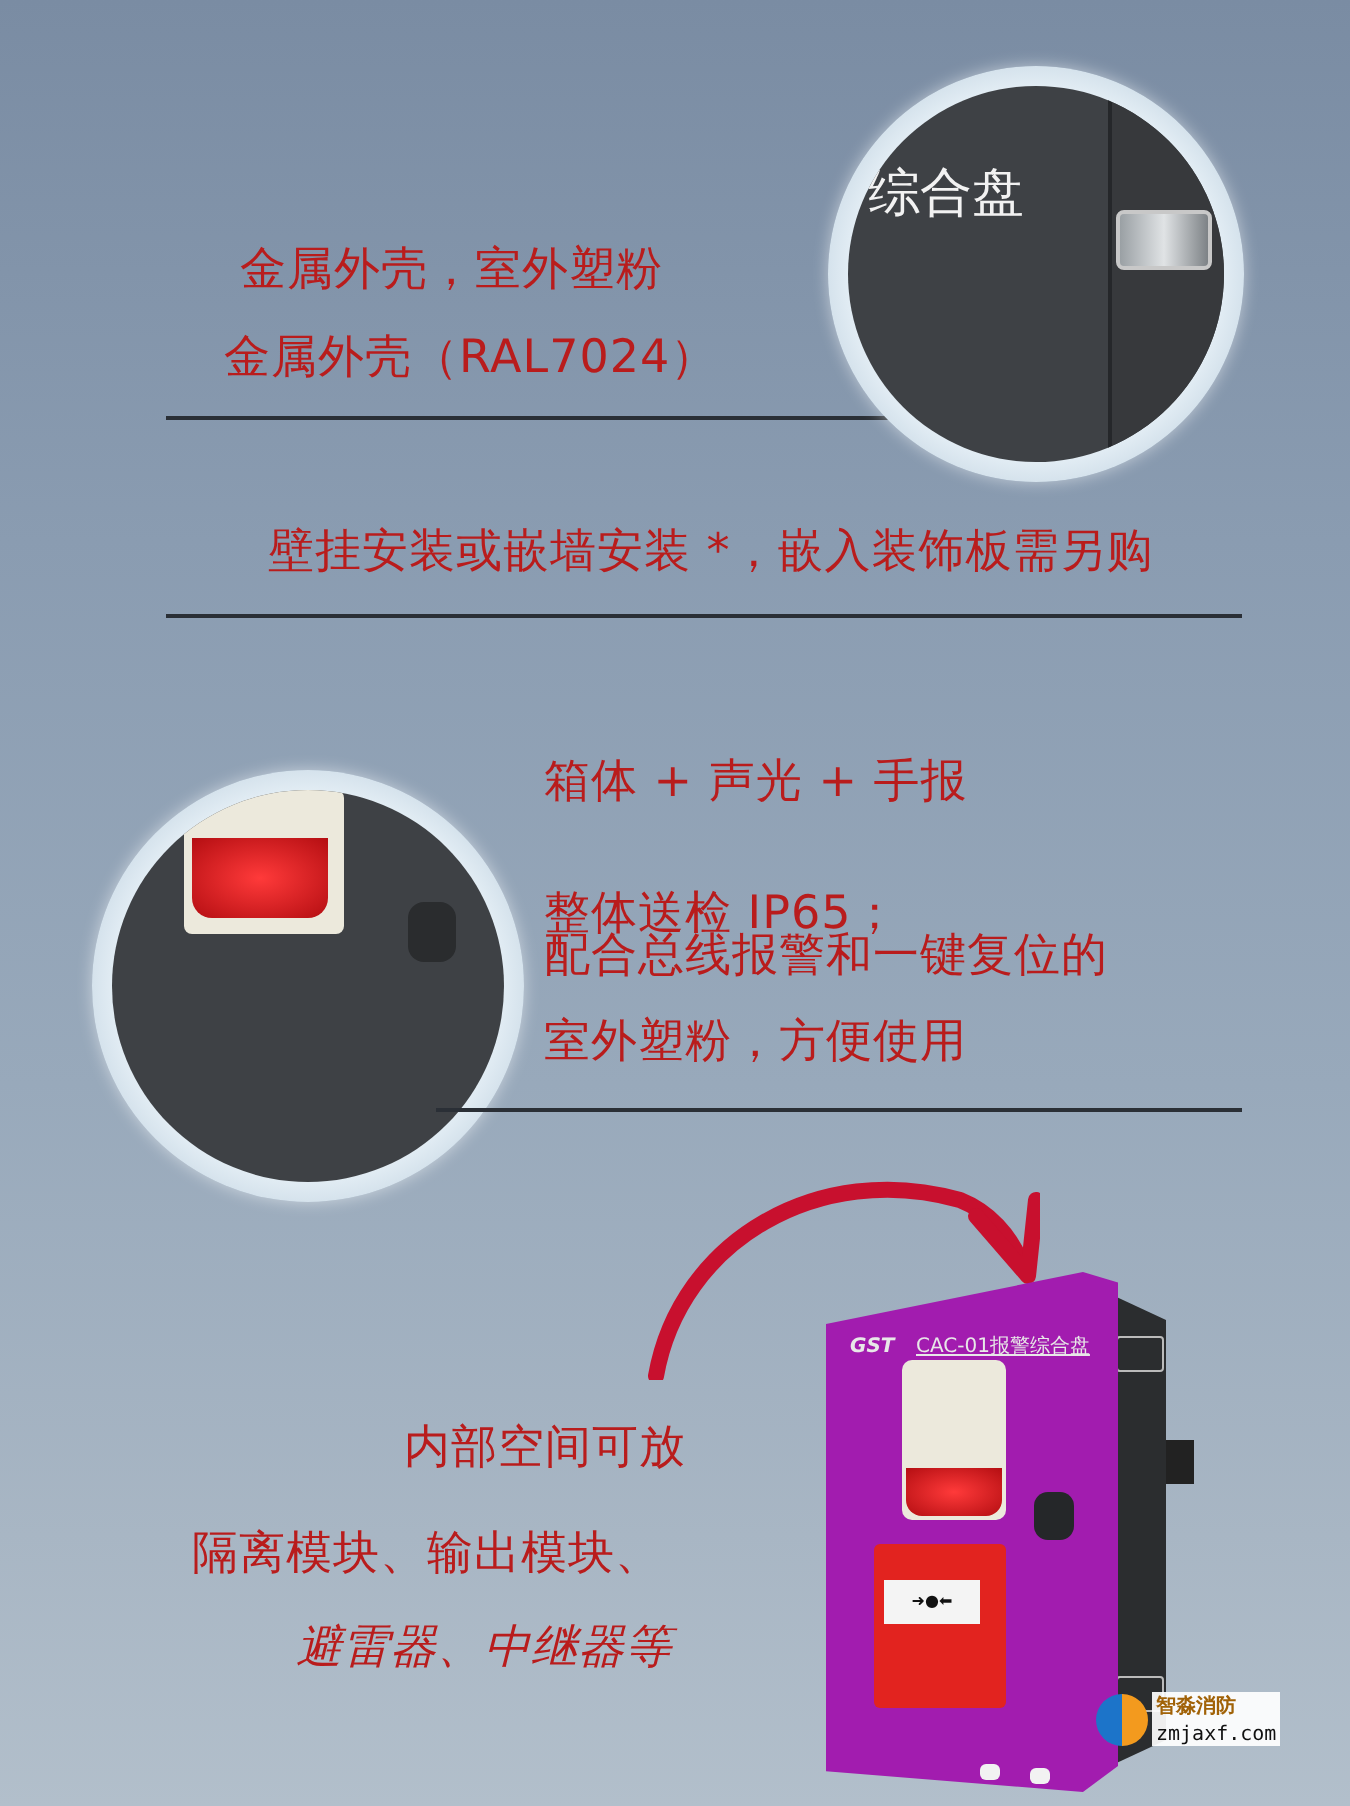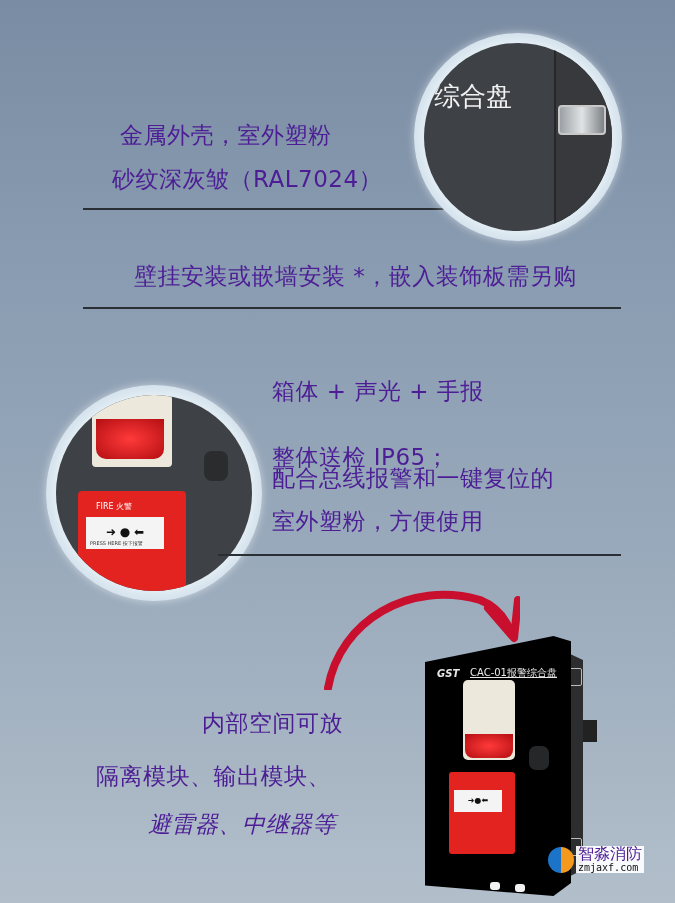--- a/index.html
+++ b/index.html
@@ -4,90 +4,82 @@
 <style>
   * { box-sizing: border-box; margin: 0; padding: 0; }
   html, body { width: 675px; height: 903px; overflow: hidden; }
   body {
     position: relative;
     font-family: "DejaVu Sans", "Liberation Sans", sans-serif;
     background: linear-gradient(180deg, #7a8ca3 0%, #8a9cb1 30%, #98a9bb 60%, #a8b6c4 85%, #b2bfcb 100%);
     color: #222;
   }
   .abs { position: absolute; }
-  .text-block { position: absolute; font-size: 23px; line-height: 1; color: #4c1d95; letter-spacing: 0.5px; white-space: nowrap; }
+  .text-block { position: absolute; font-size: 23px; line-height: 1; color: #b91c1c; letter-spacing: 0.5px; white-space: nowrap; }
   .line { position: absolute; height: 1.5px; background: #2a2f36; }
 
   
   .lens {
     position: absolute; border-radius: 50%;
     background: radial-gradient(circle, #e9f2f8 60%, #9fb8cc 100%);
     box-shadow: 0 0 8px rgba(255,255,255,0.5);
     overflow: hidden;
   }
   .lens-inner {
     position: absolute; border-radius: 50%; overflow: hidden;
     background: #3e4145;
   }
 
   
   .cabinet {
     position: absolute; left: 413px; top: 636px; width: 146px; height: 260px;
-    background: #000000;
+    background: #a21caf;
     clip-path: polygon(0 10%, 88% 0, 100% 2%, 100% 95%, 88% 100%, 0 96%);
-    margin-left: 12px;
   }
   .cabinet-side {
     position: absolute; left: 540px; top: 640px; width: 43px; height: 250px;
     background: #2b2d2f;
     clip-path: polygon(0 0, 100% 8%, 100% 92%, 0 100%);
   }
   .watermark {
     position: absolute; left: 548px; top: 846px; display: flex; align-items: center; gap: 2px;
   }
   .wm-logo {
     width: 26px; height: 26px; border-radius: 50%;
     background: conic-gradient(#f39a1e 0 50%, #1c74c9 50% 100%);
   }
   .wm-text { display: flex; flex-direction: column; background: rgba(255,255,255,0.92); padding: 0 2px; }
-  .wm-title { font-size: 16px; font-weight: normal; color: #4c1d95; line-height: 16px; }
+  .wm-title { font-size: 10px; font-weight: bold; color: #a16207; line-height: 16px; }
   .wm-url { font-size: 10px; color: #111; font-family: "DejaVu Sans Mono", monospace; line-height: 11px; }
 </style>
 </head>
 <body>
 
 <div class="text-block" style="left:120px;top:124px;">金属外壳，室外塑粉</div>
-<div class="text-block" style="left:112px;top:168px;">砂纹深灰皱（RAL7024）</div>
+<div class="text-block" style="left:112px;top:168px;">金属外壳（RAL7024）</div>
 <div class="line" style="left:83px;top:208px;width:375px;"></div>
 
 <div class="lens" style="left:414px;top:33px;width:208px;height:208px;">
   <div class="lens-inner" style="left:10px;top:10px;width:188px;height:188px;">
     <div class="abs" style="left:130px;top:0;width:2px;height:188px;background:#25272a;"></div>
     <div class="abs" style="left:132px;top:0;width:60px;height:188px;background:#37393c;"></div>
     <div class="abs" style="left:10px;top:36px;color:#f2f2f2;font-size:26px;">综合盘</div>
     <div class="abs" style="left:134px;top:62px;width:48px;height:30px;border:2px solid #c8c8c8;border-radius:4px;background:linear-gradient(90deg,#9aa0a4,#e0e3e5,#7d8286);"></div>
   </div>
 </div>
 
 <div class="text-block" style="left:108px;top:265px;margin-left:26px;">壁挂安装或嵌墙安装 *，嵌入装饰板需另购</div>
 <div class="line" style="left:83px;top:307px;width:538px;"></div>
 
 <div class="lens" style="left:46px;top:385px;width:216px;height:216px;">
   <div class="lens-inner" style="left:10px;top:10px;width:196px;height:196px;">
     <div class="abs" style="left:36px;top:0;width:80px;height:72px;background:#ece9dc;border-radius:4px;">
       <div class="abs" style="left:4px;top:24px;width:68px;height:40px;background:radial-gradient(#ff3a3a,#b40e12);border-radius:0 0 10px 10px;"></div>
     </div>
     <div class="abs" style="left:148px;top:56px;width:24px;height:30px;background:#2a2c2e;border-radius:8px;"></div>
-    <div class="abs" style="left:22px;top:96px;width:108px;height:100px;background:#e2231f;border-radius:4px;">
-      <div class="abs" style="left:18px;top:10px;color:#fff;font-size:8px;">FIRE 火警</div>
-      <div class="abs" style="left:8px;top:26px;width:78px;height:32px;background:#f4f4f4;">
-        <div class="abs" style="left:0;top:8px;width:78px;text-align:center;font-size:12px;color:#111;">➜ ● ⬅</div>
-        <div class="abs" style="left:4px;top:23px;font-size:5px;color:#333;">PRESS HERE 按下报警</div>
-      </div>
-    </div>
   </div>
 </div>
 
 <div class="text-block" style="left:272px;top:380px;">箱体 + 声光 + 手报</div>
 <div class="text-block" style="left:272px;top:424px;margin-top:22px;">整体送检 IP65；</div>
 <div class="text-block" style="left:272px;top:467px;">配合总线报警和一键复位的</div>
 <div class="text-block" style="left:272px;top:510px;">室外塑粉，方便使用</div>
 <div class="line" style="left:218px;top:554px;width:403px;"></div>
 
 <svg class="abs" style="left:320px;top:580px;" width="200" height="110" viewBox="0 0 200 110">

